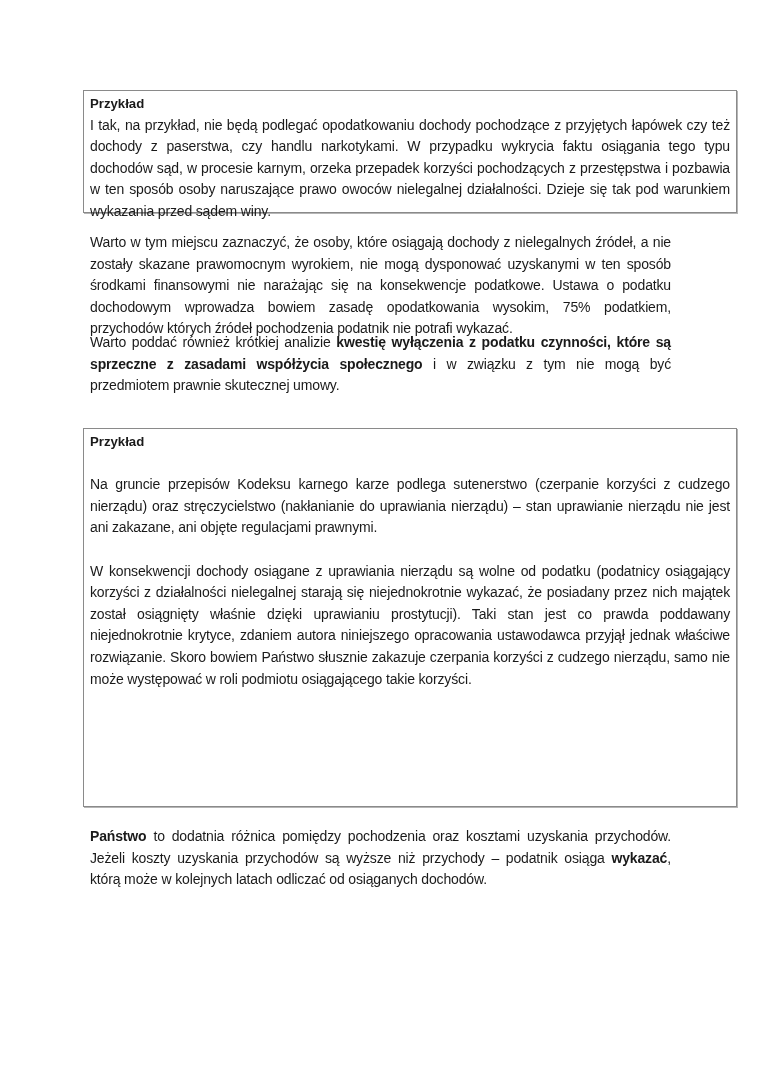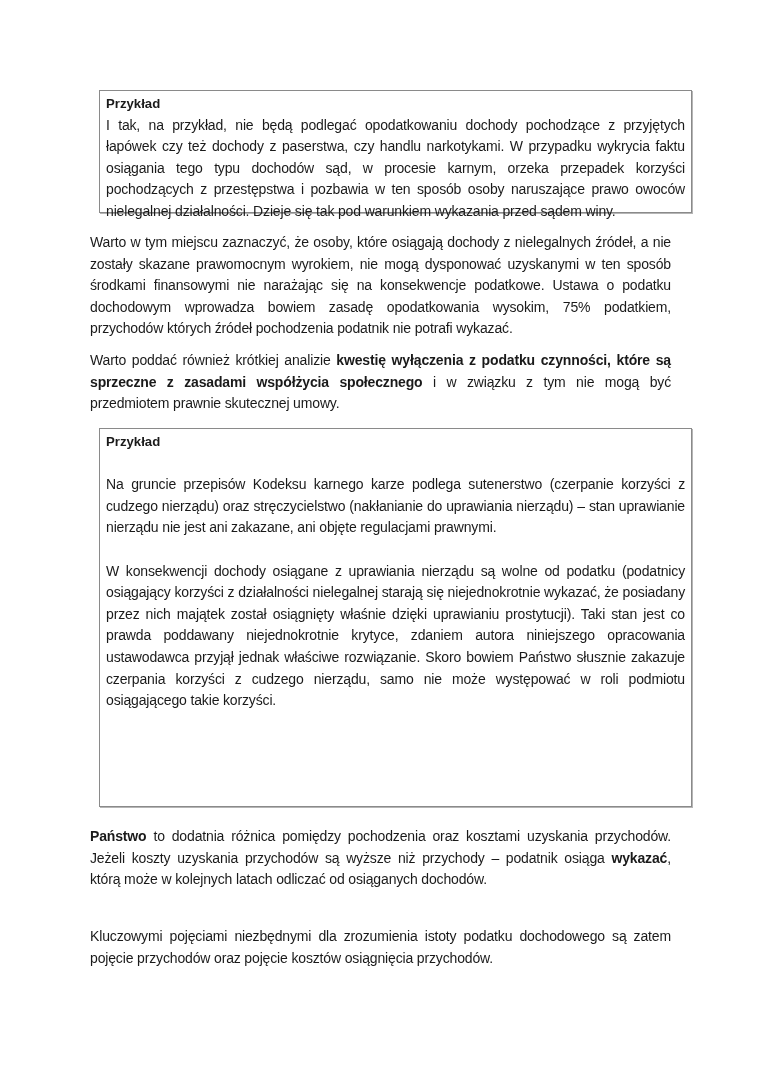--- a/index.html
+++ b/index.html
@@ -1,50 +1,49 @@
 <!DOCTYPE html>
 <html><head>
   <meta charset="utf-8">
   <style>
     html, body { margin: 0; padding: 0; background: #ffffff; }
     body { width: 760px; height: 1075px; position: relative; overflow: hidden;
       font-family: "Liberation Sans", sans-serif; color: #1a1a1a; }
     .page { position: absolute; left: 0; top: 0; width: 760px; height: 1075px; }
     .block { position: absolute; left: 90px; width: 581px; font-size: 14px; line-height: 21.6px;
       text-align: justify; letter-spacing: -0.15px; }
-    .box { position: absolute; left: 83px; width: 593px; border: 1px solid #8a8a8a;
-      box-shadow: 1px 1px 0 #b5b5b5; box-sizing: border-box; margin-left: 16px; }
+    .box { position: absolute; left: 83px; width: 654px; border: 1px solid #8a8a8a;
+      box-shadow: 1px 1px 0 #b5b5b5; box-sizing: border-box; }
     .box .block { position: static; width: auto; padding: 0 6px; }
     .box-title { font-weight: bold; font-size: 13.2px; line-height: 21.6px; padding: 0 6px; }
     p { margin: 0; }
     .gap { height: 21.6px; }
     b { font-weight: bold; }
   </style>
 </head>
 <body>
 
 <div class="page">
 
   <div class="box" style="top:90px; height:123px; padding-top:2px;">
     <div class="box-title">Przykład</div>
     <p class="block">I tak, na przykład, nie będą podlegać opodatkowaniu dochody pochodzące z przyjętych łapówek czy też dochody z paserstwa, czy handlu narkotykami. W przypadku wykrycia faktu osiągania tego typu dochodów sąd, w procesie karnym, orzeka przepadek korzyści pochodzących z przestępstwa i pozbawia w ten sposób osoby naruszające prawo owoców nielegalnej działalności. Dzieje się tak pod warunkiem wykazania przed sądem winy.</p>
   </div>
 
   <p class="block" style="top:232px;">Warto w tym miejscu zaznaczyć, że osoby, które osiągają dochody z nielegalnych źródeł, a nie zostały skazane prawomocnym wyrokiem, nie mogą dysponować uzyskanymi w ten sposób środkami finansowymi nie narażając się na konsekwencje podatkowe. Ustawa o podatku dochodowym wprowadza bowiem zasadę opodatkowania wysokim, 75% podatkiem, przychodów których źródeł pochodzenia podatnik nie potrafi wykazać.</p>
 
-  <p class="block" style="top:350px;"><span>Warto poddać również krótkiej analizie </span><b>kwestię wyłączenia z podatku czynności, które są sprzeczne z zasadami współżycia społecznego</b><span> i w związku z tym nie mogą być przedmiotem prawnie skutecznej umowy.</span></p>
+  <p class="block" style="top:332px;"><span>Warto poddać również krótkiej analizie </span><b>kwestię wyłączenia z podatku czynności, które są sprzeczne z zasadami współżycia społecznego</b><span> i w związku z tym nie mogą być przedmiotem prawnie skutecznej umowy.</span></p>
 
   <div class="box" style="top:428px; height:379px; padding-top:2px;">
     <div class="box-title">Przykład</div>
     <div class="gap"></div>
     <p class="block">Na gruncie przepisów Kodeksu karnego karze podlega sutenerstwo (czerpanie korzyści z cudzego nierządu) oraz stręczycielstwo (nakłanianie do uprawiania nierządu) – stan uprawianie nierządu nie jest ani zakazane, ani objęte regulacjami prawnymi.</p>
     <div class="gap"></div>
     <p class="block">W konsekwencji dochody osiągane z uprawiania nierządu są wolne od podatku (podatnicy osiągający korzyści z działalności nielegalnej starają się niejednokrotnie wykazać, że posiadany przez nich majątek został osiągnięty właśnie dzięki uprawianiu prostytucji). Taki stan jest co prawda poddawany niejednokrotnie krytyce, zdaniem autora niniejszego opracowania ustawodawca przyjął jednak właściwe rozwiązanie. Skoro bowiem Państwo słusznie zakazuje czerpania korzyści z cudzego nierządu, samo nie może występować w roli podmiotu osiągającego takie korzyści.</p>
     <div class="gap"></div>
   </div>
 
   <div class="block" style="top:826px;">
     <p><b>Państwo</b><span> to dodatnia różnica pomiędzy pochodzenia oraz kosztami uzyskania przychodów. Jeżeli koszty uzyskania przychodów są wyższe niż przychody – podatnik osiąga </span><b>wykazać</b><span>, którą może w kolejnych latach odliczać od osiąganych dochodów.</span></p>
   </div>
 
-  <p class="block" style="top:926px;">Kluczowymi pojęciami niezbędnymi dla zrozumienia istoty podatku dochodowego są zatem pojęcie przychodów oraz pojęcie kosztów osiągnięcia przychodów.</p>
 
 </div>
 
 </body></html>

